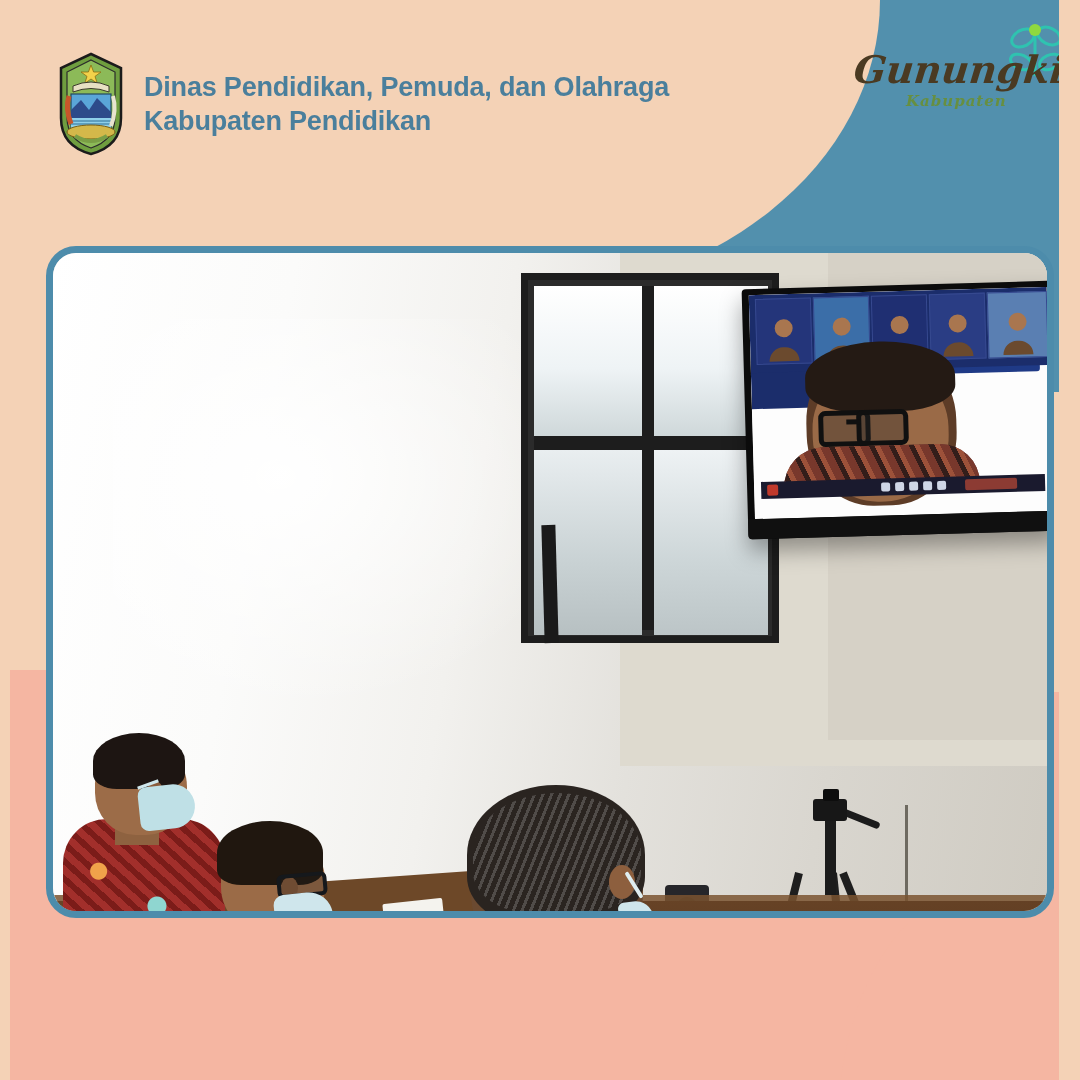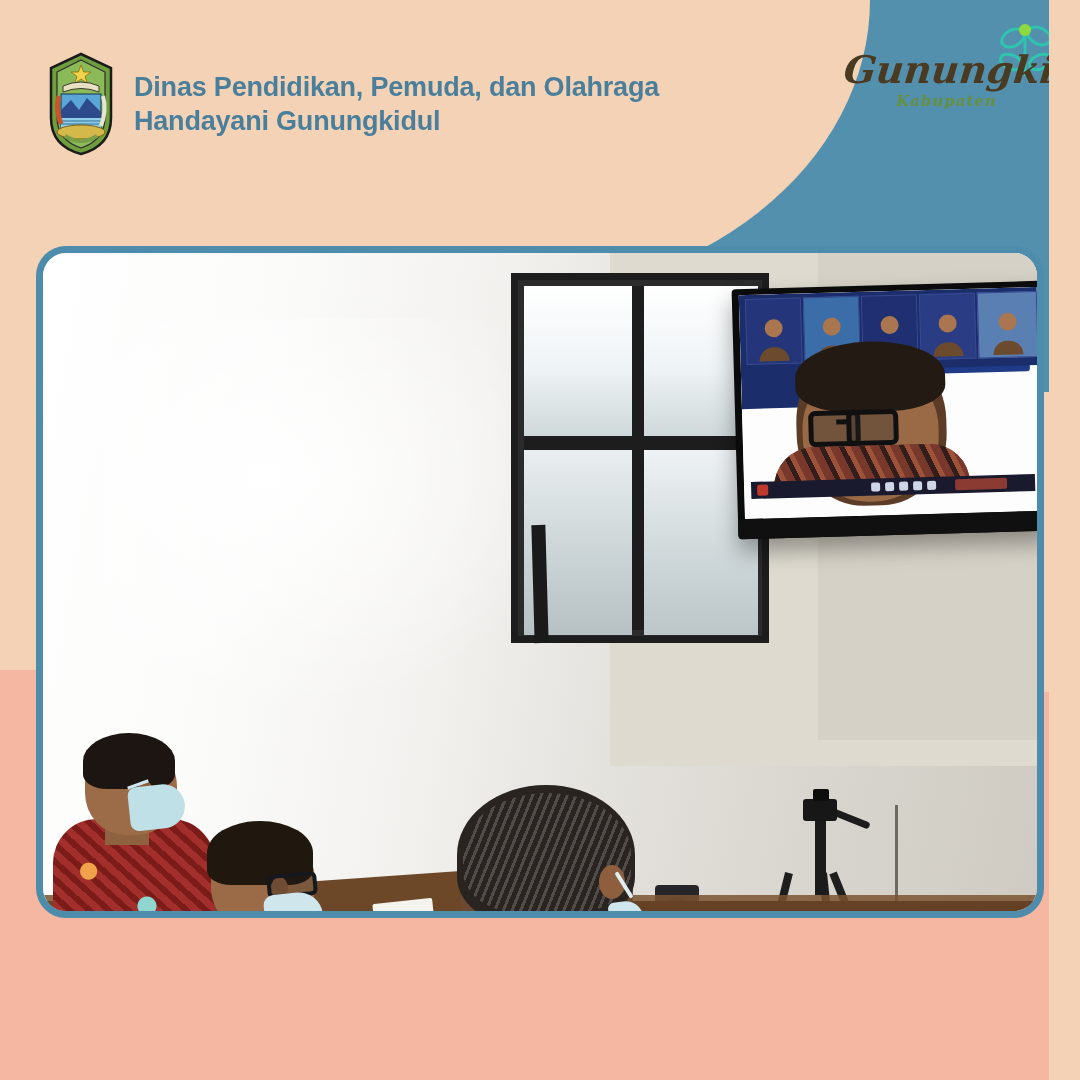--- a/index.html
+++ b/index.html
@@ -1,17 +1,17 @@
 <!DOCTYPE html>
 <html><head>
 <meta charset="utf-8">
 <style>
   html,body{margin:0;padding:0;}
   body{width:1080px;height:1080px;overflow:hidden;font-family:"Liberation Sans",sans-serif;background:#f4d2b6;}
-  #poster{position:relative;width:1049px;height:1080px;overflow:hidden;background:#ffffff;}
+  #poster{position:relative;width:1049px;height:1080px;overflow:hidden;background:#ffffff;margin-left:10px;}
 
   
   .bg-teal{position:absolute;inset:0;background:#5290ad;}
   .bg-peach-top{position:absolute;left:0;top:0;width:870px;height:300px;background:#f4d2b6;
      border-bottom-right-radius:380px 300px;}
   .bg-peach-topfill{position:absolute;left:0;top:0;width:560px;height:300px;background:#f4d2b6;}
   .bg-salmon-bottom{position:absolute;left:0;top:640px;width:1080px;height:440px;background:#f5b6a2;}
   .bg-peach-left-strip{position:absolute;left:0;top:240px;width:36px;height:430px;background:#f4d2b6;}
   .bg-peach-br{position:absolute;right:0;bottom:0;width:640px;height:460px;background:#f7d6bc;
      border-top-left-radius:330px 260px;}
@@ -190,21 +190,21 @@
         <path d="M16 69 H56 M16 72 H56" stroke="#2f6f95" stroke-width="1.2"></path>
         <path d="M14 44 Q10 56 16 72" stroke="#c8562a" stroke-width="5" fill="none"></path>
         <path d="M58 44 Q62 58 56 74" stroke="#e8e4cf" stroke-width="4" fill="none"></path>
         <ellipse cx="36" cy="80" rx="24" ry="7" fill="#d4b84a" stroke="#7a5f14" stroke-width="1"></ellipse>
         <path d="M20 84 Q36 94 52 84" stroke="#7a9e45" stroke-width="4" fill="none"></path>
       </svg>
     </div>
 
     <div class="title-block">
       <div class="title-line">Dinas Pendidikan, Pemuda, dan Olahraga</div>
-      <div class="title-line">Handayani Gunungkidul</div>
+      <div class="title-line">Kabupaten Pendidikan</div>
     </div>
 
     <div class="gk-logo">
       <div class="gk-bug">
         <svg viewBox="0 0 66 62" width="66" height="62">
           <g stroke="#2fc3b0" stroke-width="3" fill="none">
             <ellipse cx="21" cy="16" rx="12" ry="8" transform="rotate(-28 21 16)"></ellipse>
             <ellipse cx="47" cy="14" rx="12" ry="8" transform="rotate(26 47 14)"></ellipse>
             <ellipse cx="19" cy="40" rx="11" ry="7" transform="rotate(24 19 40)"></ellipse>
             <ellipse cx="48" cy="40" rx="11" ry="7" transform="rotate(-24 48 40)"></ellipse>

